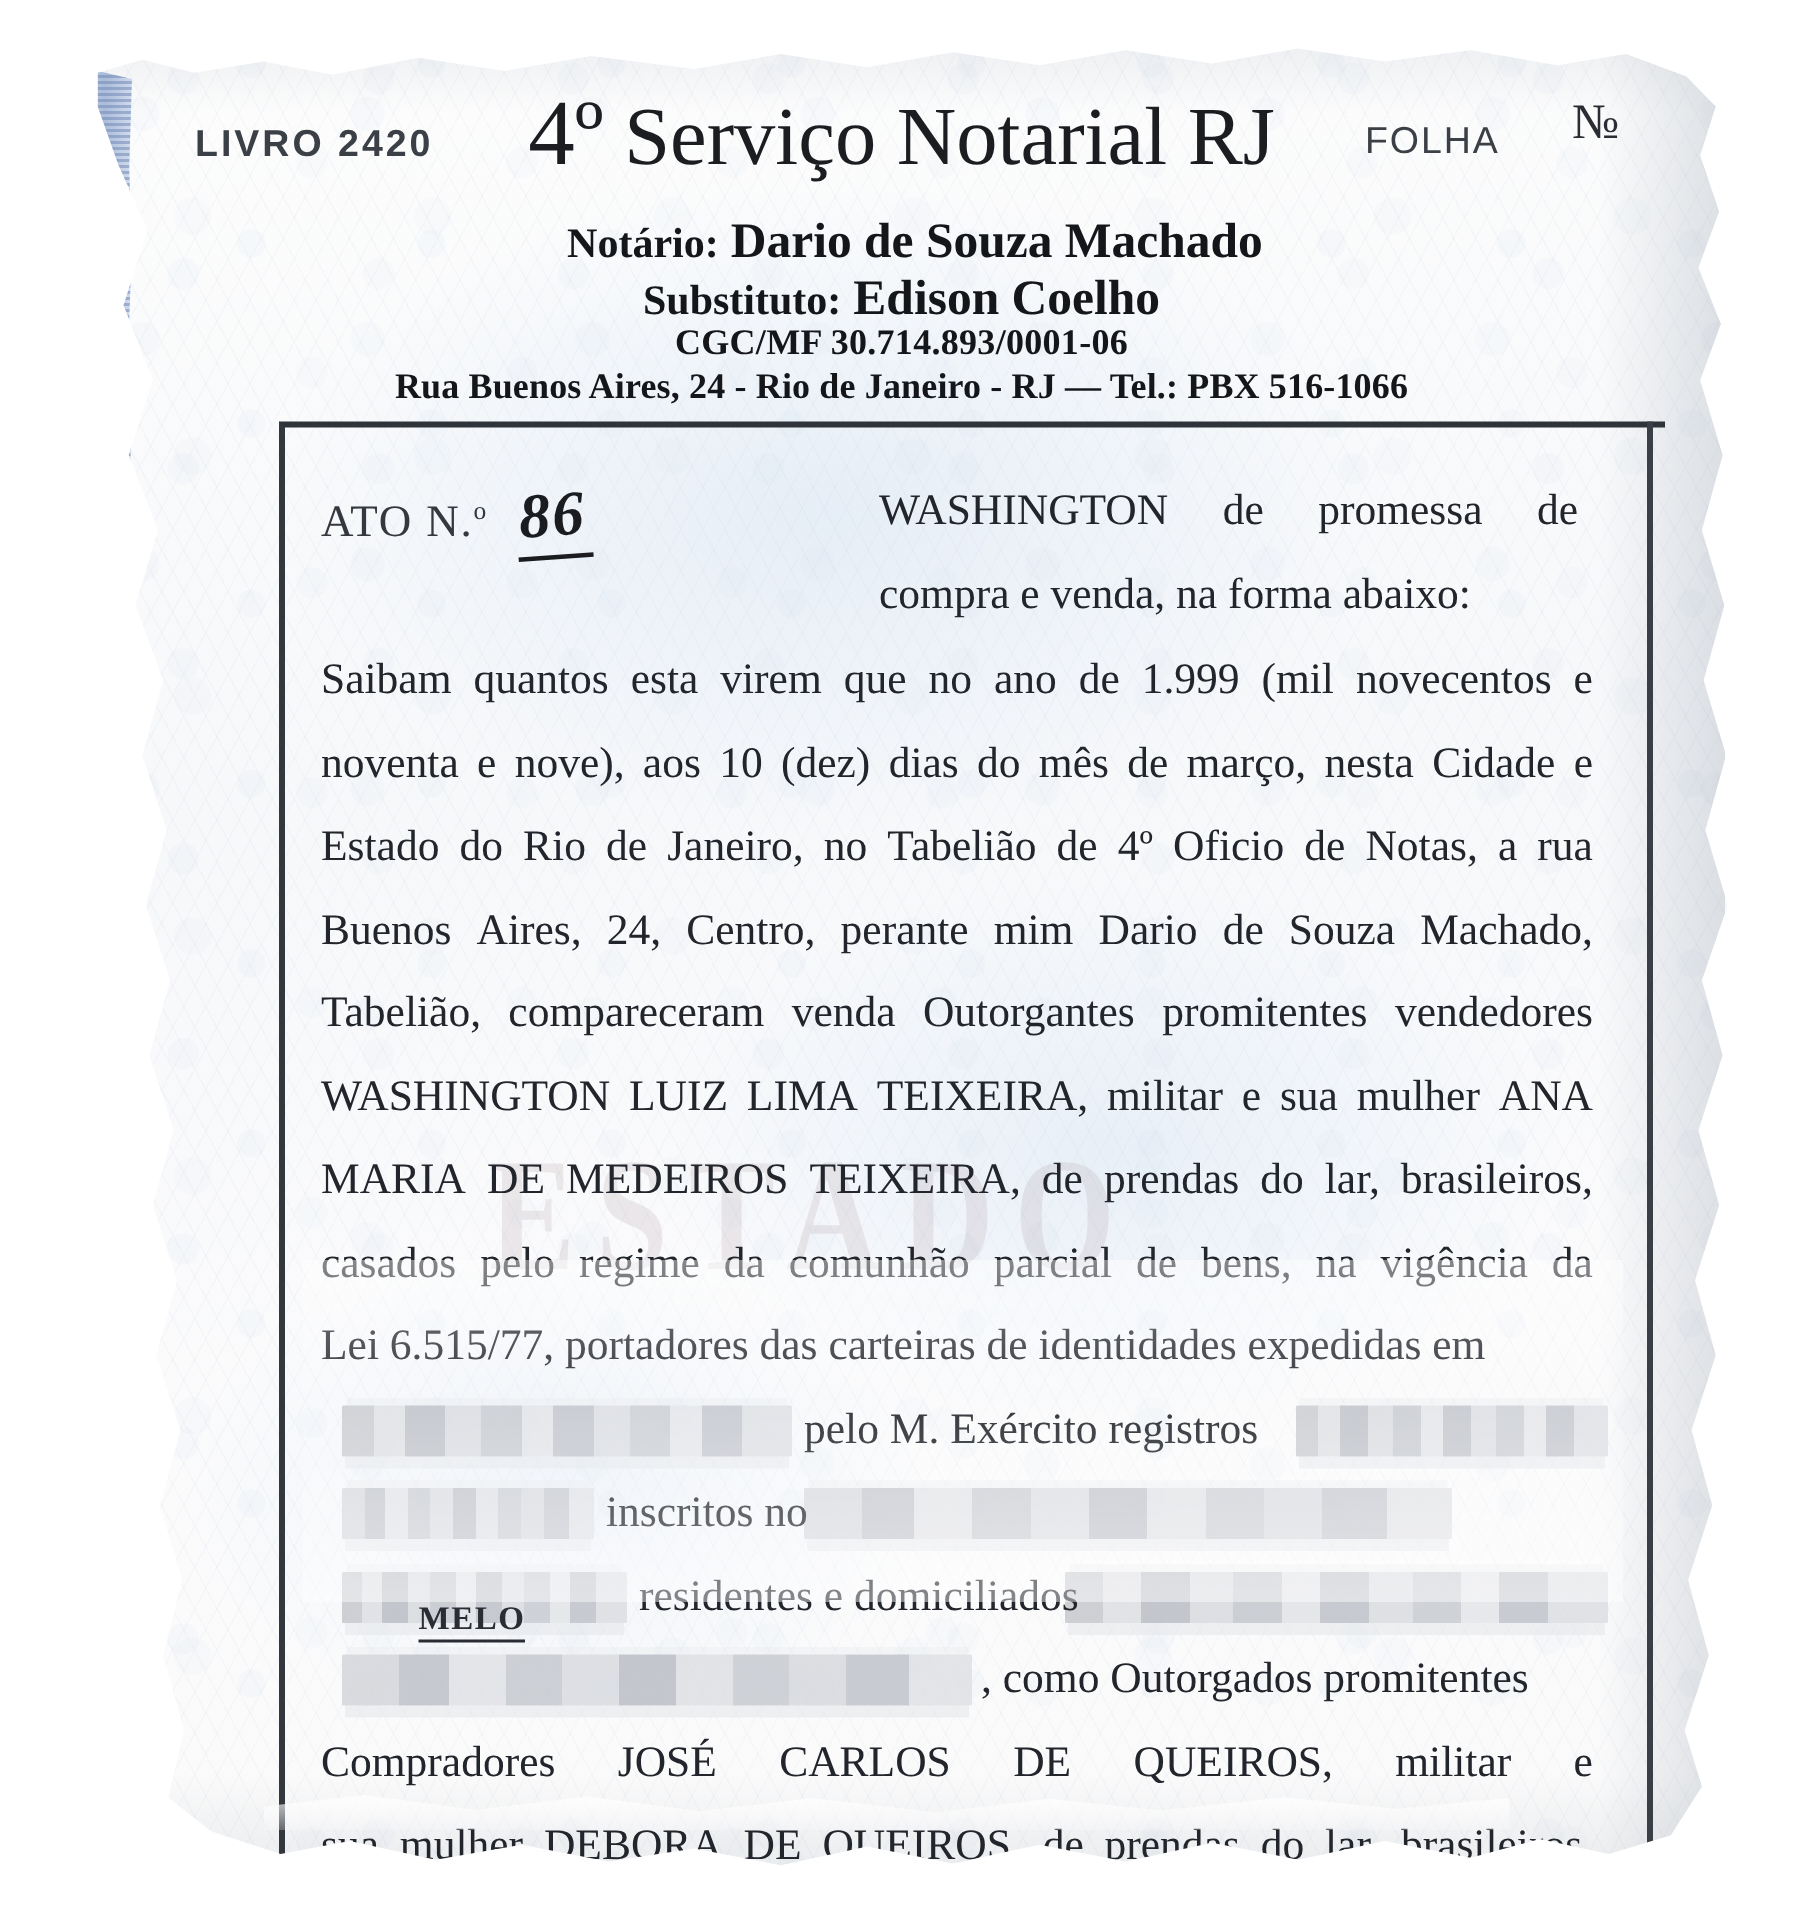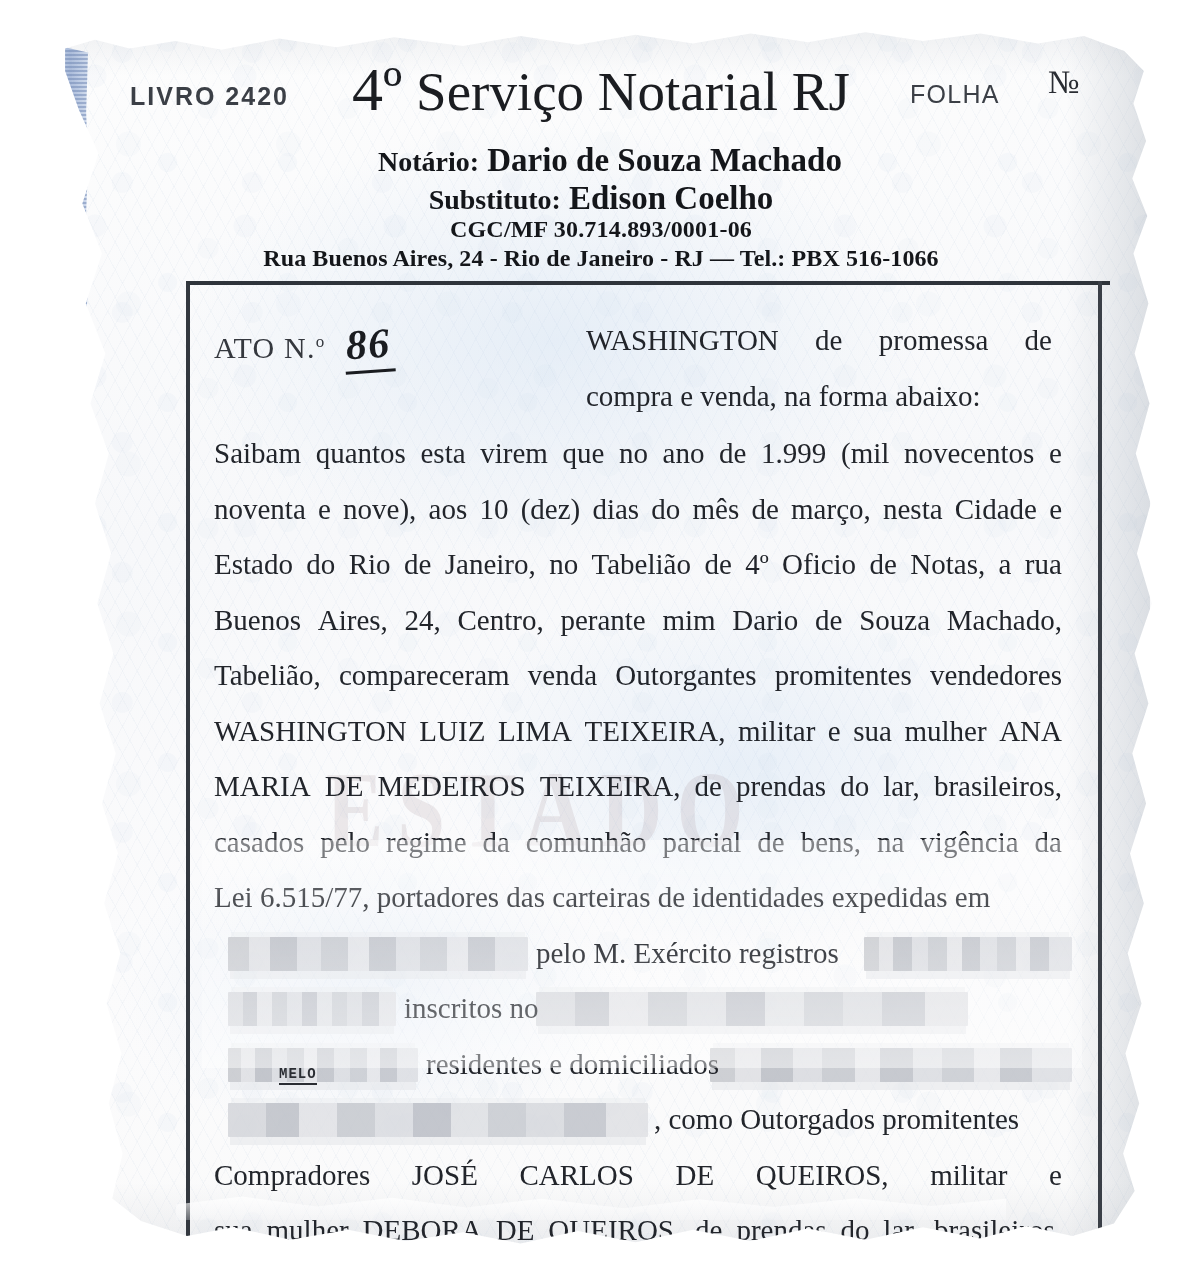--- a/index.html
+++ b/index.html
@@ -153,22 +153,22 @@
         rgba(219,221,225,.78) 53% 62%, rgba(199,202,208,.85) 62% 71%,
         rgba(212,214,219,.80) 71% 80%, rgba(193,196,203,.86) 80% 90%,
         rgba(221,222,226,.78) 90% 100%);
   }
 
   .rline{position:relative;display:block;height:55.5px;}
   .rtext{position:absolute;top:0;font-size:29px;line-height:55.5px;color:#22252b;white-space:nowrap;}
   .rblk{position:absolute;top:11px;}
 
   
-  .melo{position:absolute;left:253px;top:1050px;font-family:Liberation Mono, monospace;
-    font-size:14px;font-weight:700;letter-spacing:1px;color:#2a2d33;
+  .melo{position:absolute;left:253px;top:1050px;font-family:Liberation Serif, serif;
+    font-size:22px;font-weight:700;letter-spacing:1px;color:#2a2d33;
     border-bottom:2.5px solid #2a2d33;padding-bottom:1px;}
 
   
   .wm{position:absolute;left:300px;top:744px;font-size:86px;font-weight:700;letter-spacing:14px;
     color:rgba(150,120,126,.14);font-family:"Liberation Serif",serif;pointer-events:none;
     transform:scaleY(1.25);}
 
   .blurband{position:absolute;left:176px;top:824px;width:880px;height:228px;
     background:linear-gradient(to bottom, rgba(255,255,255,.45), rgba(255,255,255,.08) 40%, rgba(255,255,255,.45));
     pointer-events:none;}

